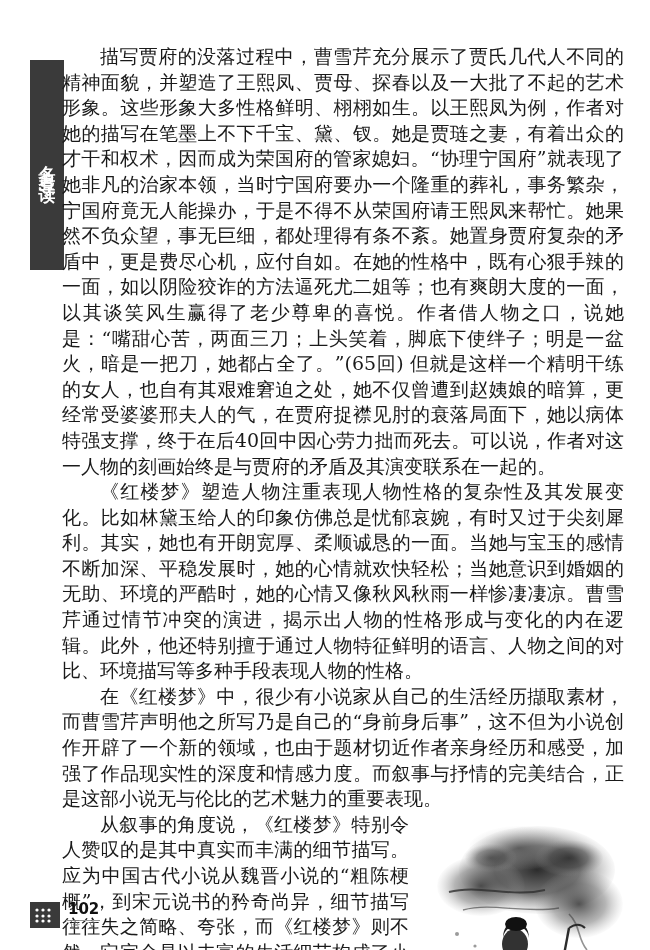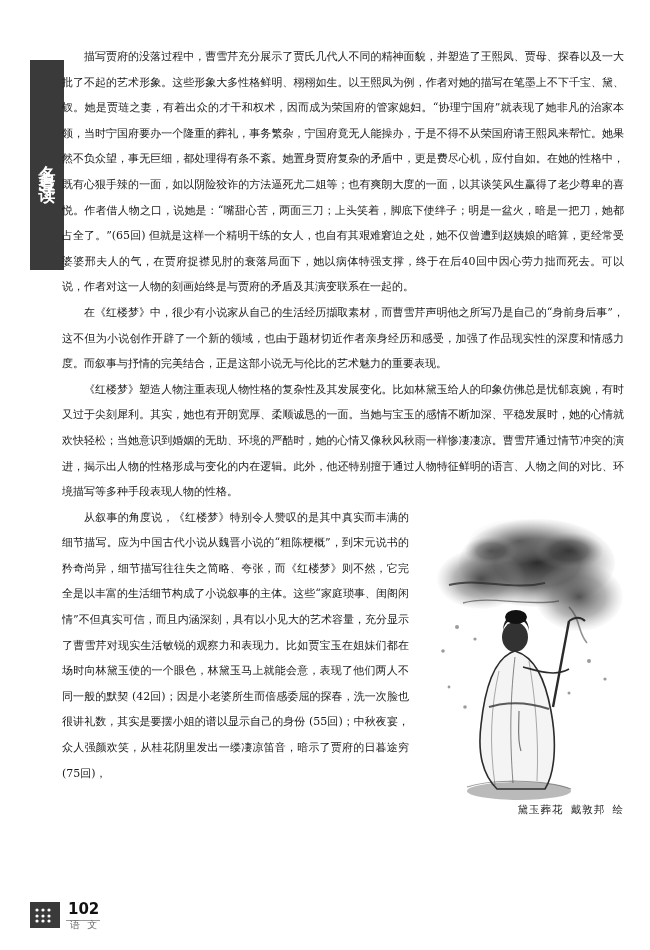--- a/index.html
+++ b/index.html
@@ -40,21 +40,21 @@
 
   
   .page-body {
     position: absolute;
     left: 62px;
     top: 44px;
     width: 562px;
   }
   p.para {
     margin: 0 0 0 0;
-    font-size: 11px;
+    font-size: 19px;
     line-height: 25.6px;
     text-align: justify;
     text-justify: inter-ideograph;
     text-indent: 2em;
     color: #1a1a1a;
     font-family: "DejaVu Serif", serif;
   }
 
   
   .illus {
@@ -129,22 +129,22 @@
 </head>
 <body>
 
 <div class="side-tab">
   <div class="side-tab-text">名著导读</div>
 </div>
 
 <div class="page-body">
 
   <p class="para">描写贾府的没落过程中，曹雪芹充分展示了贾氏几代人不同的精神面貌，并塑造了王熙凤、贾母、探春以及一大批了不起的艺术形象。这些形象大多性格鲜明、栩栩如生。以王熙凤为例，作者对她的描写在笔墨上不下千宝、黛、钗。她是贾琏之妻，有着出众的才干和权术，因而成为荣国府的管家媳妇。“协理宁国府”就表现了她非凡的治家本领，当时宁国府要办一个隆重的葬礼，事务繁杂，宁国府竟无人能操办，于是不得不从荣国府请王熙凤来帮忙。她果然不负众望，事无巨细，都处理得有条不紊。她置身贾府复杂的矛盾中，更是费尽心机，应付自如。在她的性格中，既有心狠手辣的一面，如以阴险狡诈的方法逼死尤二姐等；也有爽朗大度的一面，以其谈笑风生赢得了老少尊卑的喜悦。作者借人物之口，说她是：“嘴甜心苦，两面三刀；上头笑着，脚底下使绊子；明是一盆火，暗是一把刀，她都占全了。”(65回) 但就是这样一个精明干练的女人，也自有其艰难窘迫之处，她不仅曾遭到赵姨娘的暗算，更经常受婆婆邢夫人的气，在贾府捉襟见肘的衰落局面下，她以病体特强支撑，终于在后40回中因心劳力拙而死去。可以说，作者对这一人物的刻画始终是与贾府的矛盾及其演变联系在一起的。</p>
+  <p class="para">《红楼梦》塑造人物注重表现人物性格的复杂性及其发展变化。比如林黛玉给人的印象仿佛总是忧郁哀婉，有时又过于尖刻犀利。其实，她也有开朗宽厚、柔顺诚恳的一面。当她与宝玉的感情不断加深、平稳发展时，她的心情就欢快轻松；当她意识到婚姻的无助、环境的严酷时，她的心情又像秋风秋雨一样惨凄凄凉。曹雪芹通过情节冲突的演进，揭示出人物的性格形成与变化的内在逻辑。此外，他还特别擅于通过人物特征鲜明的语言、人物之间的对比、环境描写等多种手段表现人物的性格。</p>
   <p class="para">在《红楼梦》中，很少有小说家从自己的生活经历擷取素材，而曹雪芹声明他之所写乃是自己的“身前身后事”，这不但为小说创作开辟了一个新的领域，也由于题材切近作者亲身经历和感受，加强了作品现实性的深度和情感力度。而叙事与抒情的完美结合，正是这部小说无与伦比的艺术魅力的重要表现。</p>
-  <p class="para">《红楼梦》塑造人物注重表现人物性格的复杂性及其发展变化。比如林黛玉给人的印象仿佛总是忧郁哀婉，有时又过于尖刻犀利。其实，她也有开朗宽厚、柔顺诚恳的一面。当她与宝玉的感情不断加深、平稳发展时，她的心情就欢快轻松；当她意识到婚姻的无助、环境的严酷时，她的心情又像秋风秋雨一样惨凄凄凉。曹雪芹通过情节冲突的演进，揭示出人物的性格形成与变化的内在逻辑。此外，他还特别擅于通过人物特征鲜明的语言、人物之间的对比、环境描写等多种手段表现人物的性格。</p>
 
   <div class="illus">
     <svg width="205" height="300" viewBox="0 0 205 300">
       <defs>
         <radialGradient id="blob1" cx="50%" cy="50%" r="50%">
           <stop offset="0%" stop-color="#1a1a1a" stop-opacity="0.92"></stop>
           <stop offset="55%" stop-color="#3c3c3c" stop-opacity="0.72"></stop>
           <stop offset="100%" stop-color="#8a8a8a" stop-opacity="0.05"></stop>
         </radialGradient>
         <radialGradient id="blob2" cx="50%" cy="50%" r="50%">

